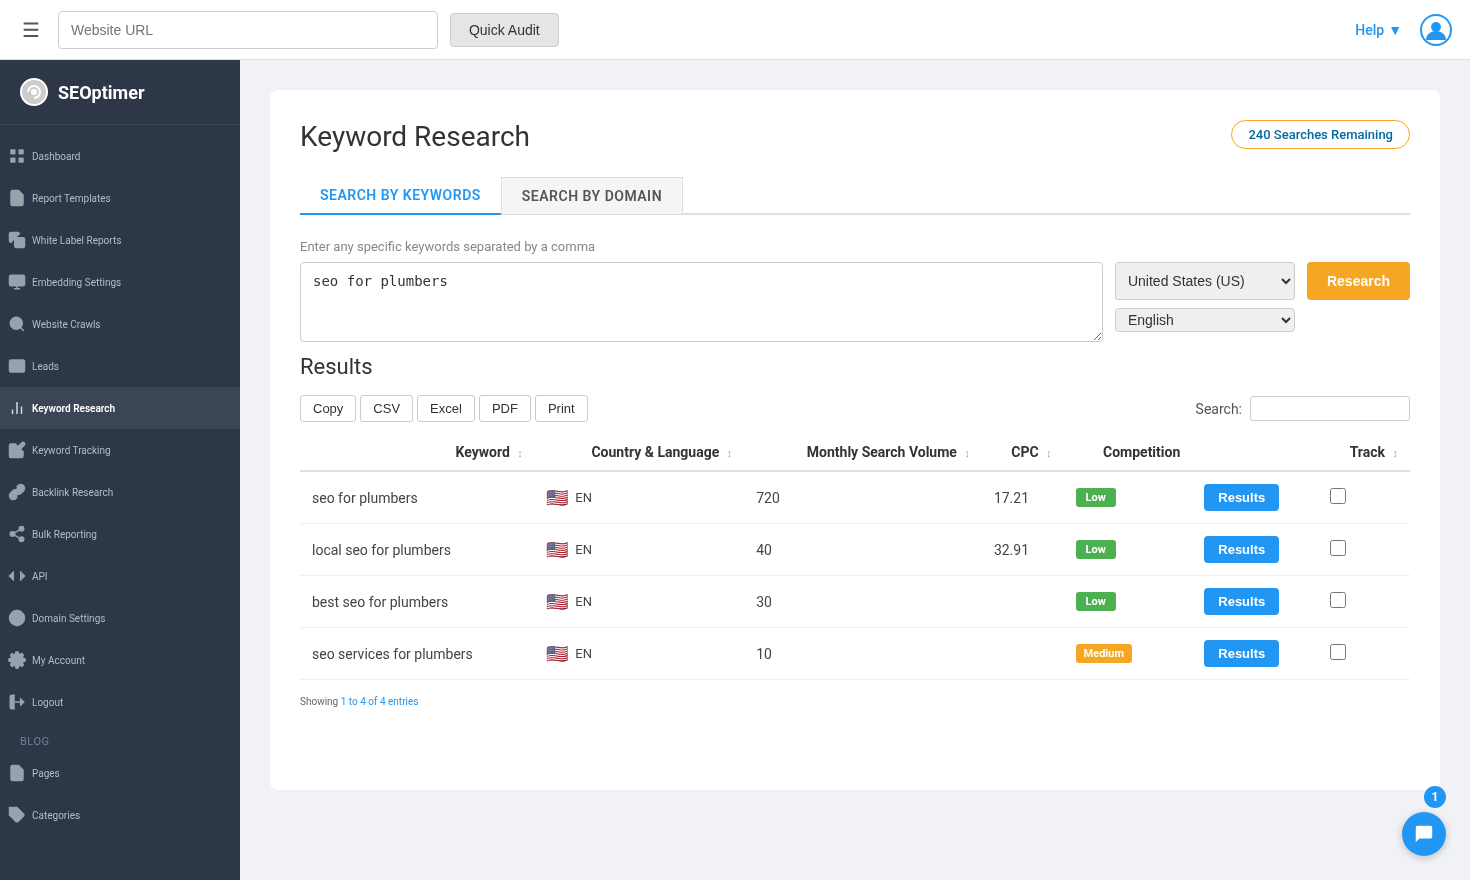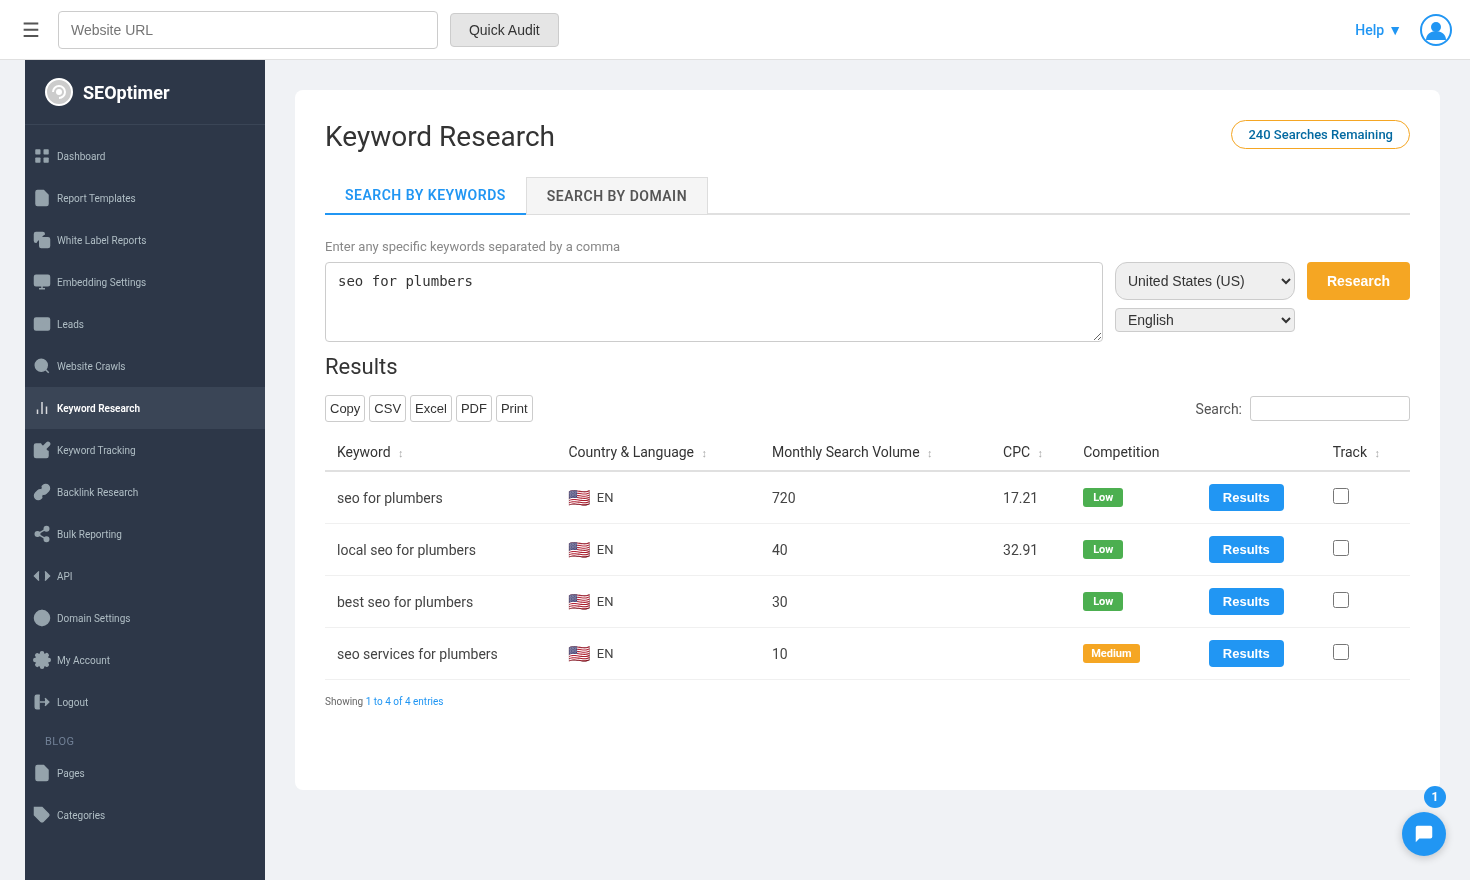--- a/index.html
+++ b/index.html
@@ -11,21 +11,21 @@
     .url-input { flex: 1; max-width: 380px; height: 38px; border: 1px solid #ccc; border-radius: 4px; padding: 0 12px; font-size: 14px; color: #888; }
     .quick-audit-btn { background: #e5e5e5; border: 1px solid #ccc; border-radius: 4px; padding: 8px 18px; font-size: 14px; cursor: pointer; color: #333; }
     .topbar-right { margin-left: auto; display: flex; align-items: center; gap: 16px; }
     .help-btn { color: #2196F3; font-size: 14px; cursor: pointer; display: flex; align-items: center; gap: 4px; font-weight: 500; }
     .user-icon { width: 36px; height: 36px; cursor: pointer; display: flex; align-items: center; justify-content: center; }
 
     
     .layout { display: flex; flex: 1; overflow: hidden; }
 
     
-    .sidebar { width: 240px; background: #2d3748; color: #ccc; flex-shrink: 0; overflow-y: auto; display: flex; flex-direction: column; margin-left: 25px; }
+    .sidebar { width: 240px; background: #2d3748; color: #ccc; flex-shrink: 0; overflow-y: auto; display: flex; flex-direction: column; }
     .sidebar-logo { display: flex; align-items: center; gap: 10px; padding: 18px 20px; border-bottom: 1px solid #3a4556; }
     .sidebar-logo-text { color: #fff; font-size: 18px; font-weight: 700; }
     .sidebar-nav { flex: 1; padding: 10px 0; }
     .sidebar-item { display: flex; align-items: center; gap: 6px; padding: 12px 8px; cursor: pointer; font-size: 10px; color: #b0bec5; transition: background 0.15s; }
     .sidebar-item.active { background: #3a4556; color: #fff; font-weight: 600; }
     .sidebar-item .icon { width: 18px; height: 18px; opacity: 0.8; flex-shrink: 0; }
     .sidebar-section-label { padding: 12px 20px 4px; font-size: 11px; color: #718096; text-transform: uppercase; letter-spacing: 0.5px; }
 
     
     .main { flex: 1; overflow-y: auto; padding: 30px; }
@@ -40,35 +40,35 @@
     .tabs { display: flex; margin-bottom: 24px; border-bottom: 2px solid #e0e0e0; }
     .tab { padding: 10px 20px; font-size: 14px; font-weight: 600; cursor: pointer; border-bottom: 2px solid transparent; margin-bottom: -2px; color: #888; text-transform: uppercase; letter-spacing: 0.5px; }
     .tab.active { color: #2196F3; border-bottom-color: #2196F3; }
     .tab:not(.active) { color: #555; border: 1px solid #ddd; background: #f5f5f5; }
 
     
     .form-label { font-size: 13px; color: #888; margin-bottom: 8px; }
     .form-row { display: flex; align-items: flex-start; gap: 12px; margin-bottom: 12px; }
     .keyword-textarea { flex: 1; height: 80px; border: 1px solid #ccc; border-radius: 4px; padding: 10px 12px; font-size: 14px; resize: vertical; color: #333; }
     .form-selects { display: flex; flex-direction: column; gap: 8px; }
-    .country-select { width: 180px; height: 38px; border: 1px solid #ccc; border-radius: 12px; padding: 0 8px; font-size: 14px; color: #333; }
+    .country-select { width: 180px; height: 38px; border: 1px solid #ccc; border-radius: 3px; padding: 0 8px; font-size: 14px; color: #333; }
     .language-select { width: 180px; height: 24px; border: 1px solid #ccc; border-radius: 4px; padding: 0 8px; font-size: 14px; color: #333; }
     .research-btn { height: 38px; background: #f5a623; color: #fff; border: none; border-radius: 4px; padding: 0 20px; font-size: 14px; font-weight: 600; cursor: pointer; }
 
     
     .results-title { font-size: 22px; font-weight: 400; color: #333; margin-bottom: 16px; }
     .results-toolbar { display: flex; align-items: center; justify-content: space-between; margin-bottom: 12px; }
     .export-btns { display: flex; gap: 4px; }
-    .export-btn { border: 1px solid #ccc; background: #fff; padding: 5px 4px; font-size: 13px; cursor: pointer; border-radius: 3px; color: #333; }
+    .export-btn { border: 1px solid #ccc; background: #fff; padding: 5px 12px; font-size: 13px; cursor: pointer; border-radius: 3px; color: #333; }
     .search-row { display: flex; align-items: center; gap: 8px; font-size: 14px; color: #555; }
     .search-input { border: 1px solid #ccc; border-radius: 3px; padding: 4px 8px; font-size: 13px; width: 160px; }
 
     
     table { width: 100%; border-collapse: collapse; font-size: 14px; }
-    thead th { padding: 10px 12px; text-align: left; font-weight: 400; color: #333; border-bottom: 2px solid #e0e0e0; white-space: nowrap; }
+    thead th { padding: 10px 12px; text-align: right; font-weight: 700; color: #333; border-bottom: 2px solid #e0e0e0; white-space: nowrap; }
     thead th .sort-icon { color: #aaa; font-size: 11px; margin-left: 4px; }
     tbody tr { border-bottom: 1px solid #f0f0f0; }
     tbody td { padding: 12px 12px; color: #444; vertical-align: middle; }
     .flag-lang { display: flex; align-items: center; gap: 6px; font-size: 13px; }
     .flag { font-size: 18px; }
     .badge-low { background: #4caf50; color: #fff; font-size: 11px; font-weight: 700; padding: 3px 10px; border-radius: 3px; display: inline-block; }
     .badge-medium { background: #f5a623; color: #fff; font-size: 11px; font-weight: 700; padding: 3px 8px; border-radius: 3px; display: inline-block; }
     .results-btn { background: #2196F3; color: #fff; border: none; border-radius: 4px; padding: 6px 14px; font-size: 13px; font-weight: 600; cursor: pointer; }
     .track-checkbox { width: 16px; height: 16px; cursor: pointer; }
     .showing-text { font-size: 10px; color: #666; margin-top: 16px; }
@@ -143,31 +143,31 @@
       <div class="sidebar-item">
         <svg class="icon" viewBox="0 0 24 24" fill="none" stroke="currentColor" stroke-width="2">
             <rect x="2" y="3" width="20" height="14" rx="2"></rect>
             <line x1="8" y1="21" x2="16" y2="21"></line>
             <line x1="12" y1="17" x2="12" y2="21"></line>
           </svg>
         <span>Embedding Settings</span>
       </div>
       <div class="sidebar-item">
         <svg class="icon" viewBox="0 0 24 24" fill="none" stroke="currentColor" stroke-width="2">
+            <circle cx="11" cy="11" r="8"></circle>
+            <line x1="21" y1="21" x2="16.65" y2="16.65"></line>
+          </svg>
+        <span>Website Crawls</span>
+      </div>
+      <div class="sidebar-item">
+        <svg class="icon" viewBox="0 0 24 24" fill="none" stroke="currentColor" stroke-width="2">
             <path d="M4 4h16c1.1 0 2 .9 2 2v12c0 1.1-.9 2-2 2H4c-1.1 0-2-.9-2-2V6c0-1.1.9-2 2-2z"></path>
             <polyline points="22,6 12,13 2,6"></polyline>
           </svg>
         <span>Leads</span>
-      </div>
-      <div class="sidebar-item">
-        <svg class="icon" viewBox="0 0 24 24" fill="none" stroke="currentColor" stroke-width="2">
-            <circle cx="11" cy="11" r="8"></circle>
-            <line x1="21" y1="21" x2="16.65" y2="16.65"></line>
-          </svg>
-        <span>Website Crawls</span>
       </div>
       <div class="sidebar-item active">
         <svg class="icon" viewBox="0 0 24 24" fill="none" stroke="currentColor" stroke-width="2">
             <line x1="18" y1="20" x2="18" y2="10"></line>
             <line x1="12" y1="20" x2="12" y2="4"></line>
             <line x1="6" y1="20" x2="6" y2="14"></line>
           </svg>
         <span>Keyword Research</span>
       </div>
       <div class="sidebar-item">

